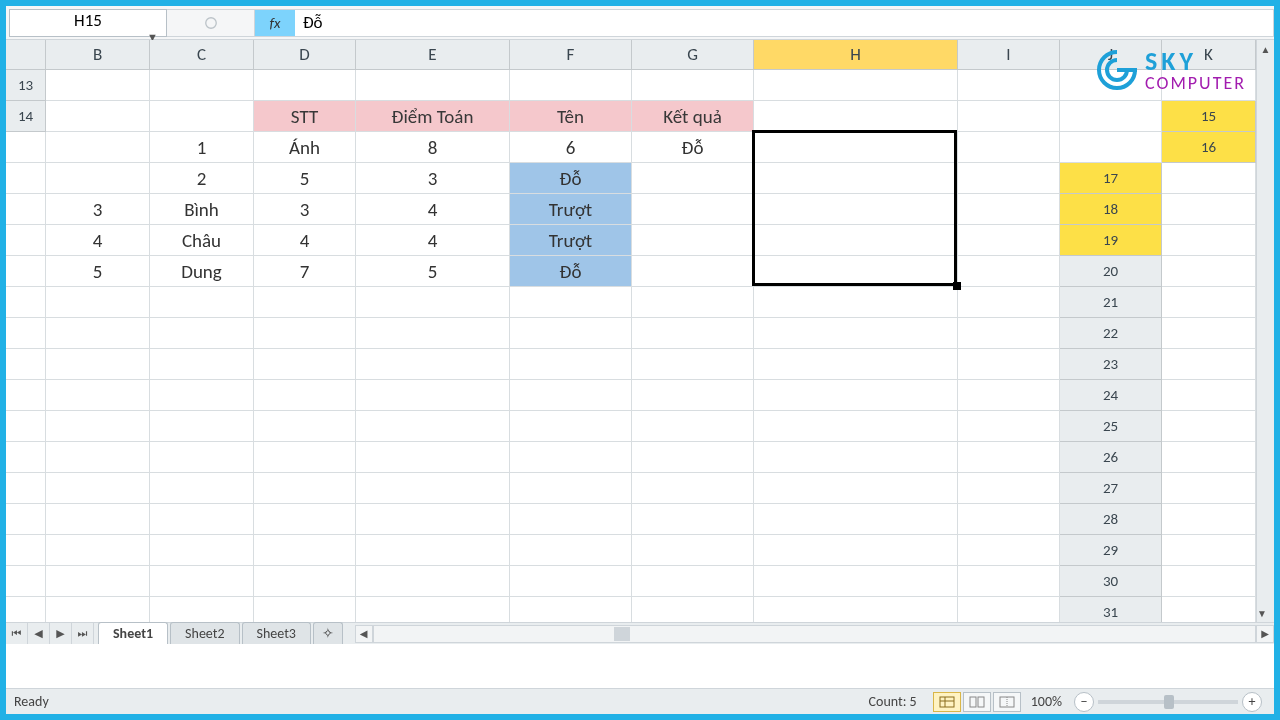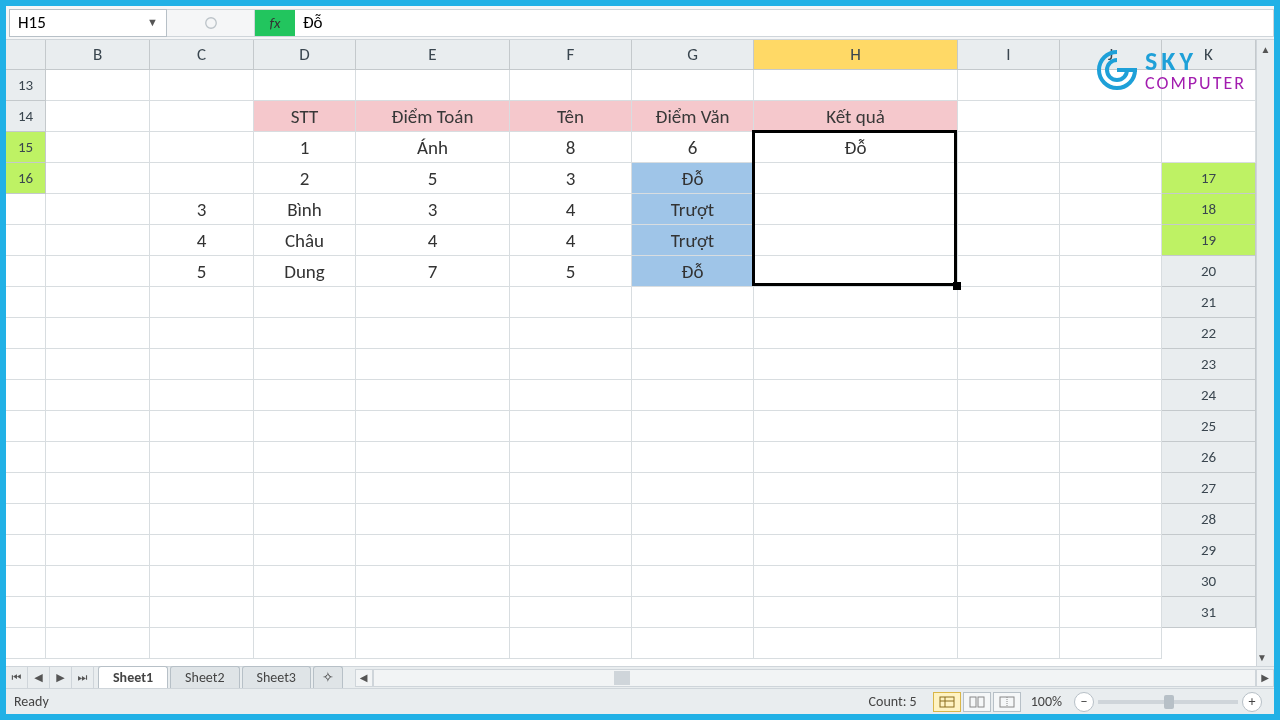--- a/index.html
+++ b/index.html
@@ -2,35 +2,35 @@
 <html><head>
 <meta charset="utf-8">
 <style>
 * { box-sizing: border-box; margin: 0; padding: 0; font-family: Calibri, Arial, sans-serif; }
 html, body { width: 1280px; height: 720px; overflow: hidden; }
 body { background: #21b1e6; padding: 6px; position: relative; }
 .app { width: 1268px; height: 708px; background: #fff; position: relative; display: flex; flex-direction: column; }
 
 
 .formula-bar { height: 34px; display: flex; align-items: center; background: #f5f6f7; border-bottom: 1px solid #cfd5da; }
-.namebox { width: 158px; height: 28px; margin-left: 3px; border: 1px solid #b7c0c7; background: #fff; display: flex; align-items: center; padding: 0 8px; font-size: 17px; }
+.namebox { width: 158px; height: 28px; margin-left: 3px; border: 1px solid #b7c0c7; background: #fff; display: flex; align-items: center; padding: 0 8px; font-size: 17px; flex-direction: column; }
 .namebox .dd { margin-left: auto; color: #555; font-size: 11px; }
 .fb-sep { width: 88px; height: 28px; border: 1px solid #cfd5da; border-left: none; background: #f5f6f7; display:flex; align-items:center; justify-content:center; }
 .fb-sep svg { width: 14px; height: 14px; }
-.fx { width: 40px; height: 28px; border-top: 1px solid #cfd5da; border-bottom: 1px solid #cfd5da; background: #22c55e; display:flex; align-items:center; justify-content:center; font-style: italic; font-size: 15px; color:#333; }
+.fx { width: 40px; height: 28px; border-top: 1px solid #cfd5da; border-bottom: 1px solid #cfd5da; background: #7dd3fc; display:flex; align-items:center; justify-content:center; font-style: italic; font-size: 15px; color:#333; }
 .fb-input { flex: 1; height: 28px; border: 1px solid #cfd5da; border-left: none; background: #fff; display: flex; align-items: center; padding: 0 8px; font-size: 17px; }
 
 
 .grid-wrap { flex: 1; position: relative; background: #fff; overflow: hidden; }
 .grid { display: grid; position: absolute; top: 0; left: 0; }
 .corner { background: #e9edef; border-right: 1px solid #c4c9cc; border-bottom: 1px solid #c4c9cc; }
 .colhdr { background: #e9edef; border-right: 1px solid #c4c9cc; border-bottom: 1px solid #c4c9cc; text-align: center; font-size: 17px; color: #3a464f; display: flex; align-items: center; justify-content: center; }
 .colhdr.active { background: #ffd966; }
 .rowhdr { background: #e9edef; border-right: 1px solid #c4c9cc; border-bottom: 1px solid #c4c9cc; text-align: center; font-size: 15px; color: #3a464f; display: flex; align-items: center; justify-content: center; }
-.rowhdr.active { background: #bef264; }
+.rowhdr.active { background: #fde047; }
 .cell { border-right: 1px solid #d8dde0; border-bottom: 1px solid #d8dde0; text-align: center; font-size: 19px; color: #333; display: flex; align-items: center; justify-content: center; background: #fff; }
 .cell.hdrcell { background: #f5c8cc; color: #383838; }
 .cell.selcell { background: #9fc5e8; }
 .cell.activecell { background: #fff; }
 
 
 .selbox { position: absolute; border: 3px solid #000; pointer-events: none; }
 .fillh { position: absolute; width: 8px; height: 8px; background: #000; }
 
 
@@ -44,21 +44,21 @@
 .tabs { display: flex; align-items: flex-end; margin-left: 4px; }
 .tab { padding: 2px 14px; font-size: 14px; border: 1px solid #b7c0c7; border-bottom: none; background: #dfe4e7; border-top-left-radius: 3px; border-top-right-radius: 3px; margin-right: 2px; color:#444;text-align:right; }
 .tab.active { background: #fff; font-weight: 600; }
 .tab.new { padding: 2px 8px; }
 .hscroll { flex: 1; display: flex; align-items: center; margin-left: 10px; position: relative; }
 .hscroll .track { flex: 1; height: 18px; background: #f2f4f5; border: 1px solid #cfd5da; position: relative; }
 .hscroll .thumb { position: absolute; left: 240px; top: 1px; width: 16px; height: 14px; background: #cfd5da; }
 .hscroll .btn { width: 18px; height: 18px; border: 1px solid #cfd5da; display:flex; align-items:center; justify-content:center; font-size:10px; color:#555; background:#f2f4f5; }
 
 
-.statusbar { height: 26px; background: #e9edef; border-top: 1px solid #cfd5da; display: flex; align-items: center; font-size: 14px; color: #444; padding: 0 8px; }
+.statusbar { height: 26px; background: #e9edef; border-top: 1px solid #cfd5da; display: flex; align-items: center; font-size: 14px; color: #444; padding: 0 8px; margin-top: 44px; }
 .statusbar .spacer { flex: 1; }
 .statusbar .viewbtn { width: 28px; height: 20px; border: 1px solid #b7c0c7; margin-left: 2px; display:flex; align-items:center; justify-content:center; background:#f5f7f8; }
 .statusbar .viewbtn.active { background: #fff3c2; border-color: #d9b648; }
 .zoombar { display:flex; align-items:center; margin-left: 8px; }
 .zoombar .zb { width: 20px; height: 20px; border:1px solid #b7c0c7; border-radius: 10px; display:flex; align-items:center; justify-content:center; margin: 0 4px; background:#fff; }
 .zoombar .ztrack { width: 140px; height: 4px; background: #cfd5da; position: relative; }
 .zoombar .ztrack .zt { position: absolute; left: 66px; top: -5px; width: 10px; height: 14px; background: #b7c0c7; border-radius:2px; }
 
 
 .logo { position: absolute; top: 8px; right: 28px; display: flex; align-items: center; gap: 6px; justify-content: space-between; }
@@ -113,21 +113,20 @@
         <div class="cell"></div>
         <div class="cell"></div>
         <div class="cell"></div>
         <div class="cell"></div>
         <div class="rowhdr">14</div>
         <div class="cell"></div>
         <div class="cell"></div>
         <div class="cell hdrcell">STT</div>
         <div class="cell hdrcell">Điểm Toán</div>
         <div class="cell hdrcell">Tên</div>
-        <div class="cell hdrcell">Điểm Văn</div>
         <div class="cell hdrcell">Kết quả</div>
         <div class="cell"></div>
         <div class="cell"></div>
         <div class="cell"></div>
         <div class="rowhdr active">15</div>
         <div class="cell"></div>
         <div class="cell"></div>
         <div class="cell">1</div>
         <div class="cell">Ánh</div>
         <div class="cell">8</div>

